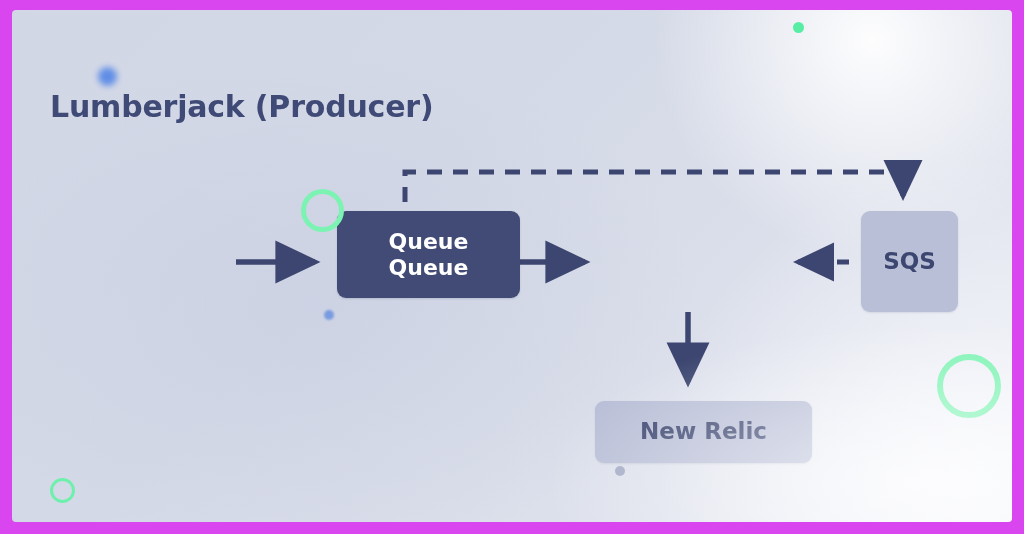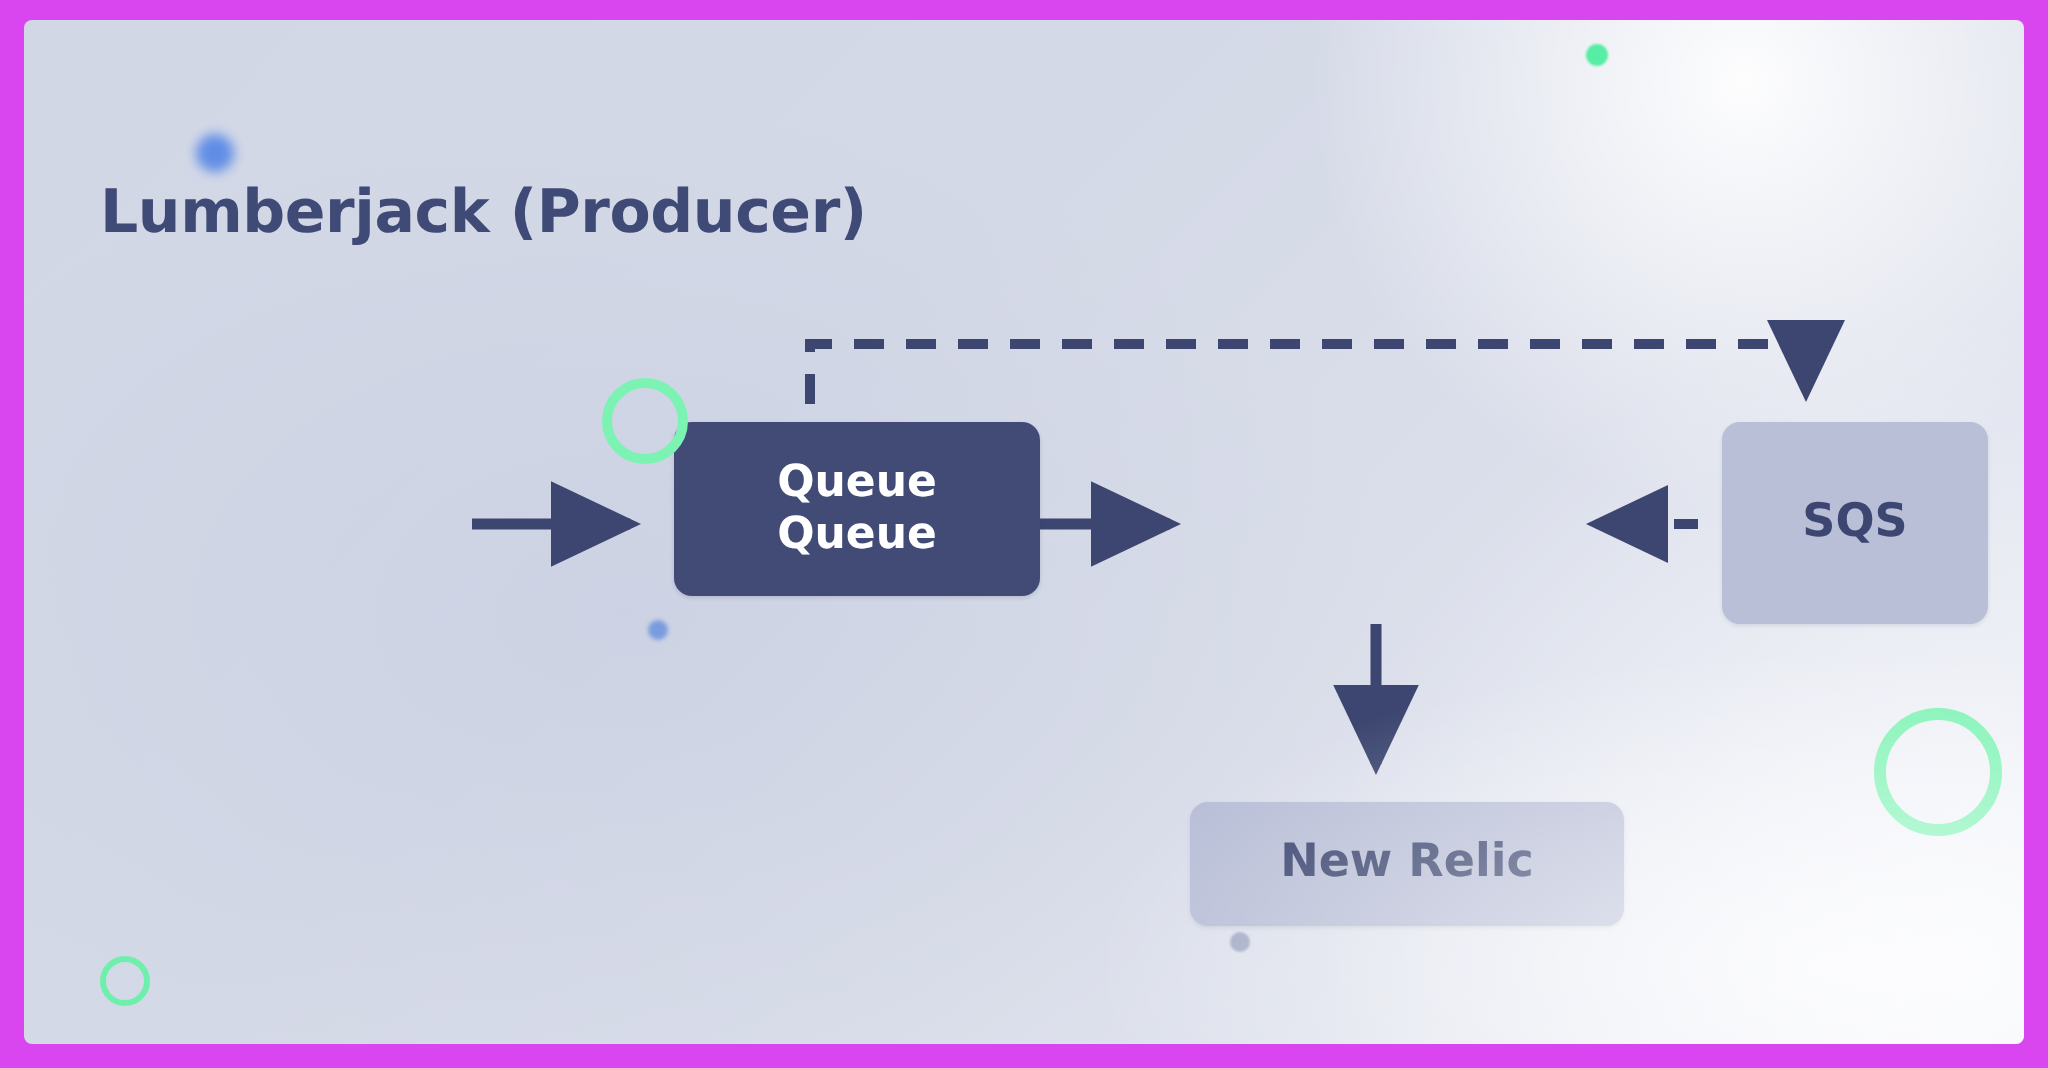--- a/index.html
+++ b/index.html
@@ -80,21 +80,21 @@
   }
   .node.light {
     background: #b9bfd7;
     color: #3c4670;
     box-shadow: 0 1px 2px rgba(60,70,110,0.12);
   }
 
   #node-api      { left: 50px;  top: 201px; width: 186px; height: 101px; font-size: 23px; }
   #node-queue    { left: 325px; top: 201px; width: 183px; height: 87px; font-size: 22px; }
   #node-workers  { left: 595px; top: 201px; width: 190px; height: 101px; font-size: 23px; }
-  #node-sqs      { left: 849px; top: 201px; width: 133px; height: 101px; font-size: 23px; }
+  #node-sqs      { left: 849px; top: 201px; width: 97px; height: 101px; font-size: 23px; }
   #node-newrelic { left: 583px; top: 391px; width: 217px; height: 62px;  font-size: 23px; }
 
   
   #arrows {
     position: absolute;
     left: 0;
     top: 0;
     width: 1000px;
     height: 512px;
     pointer-events: none;

